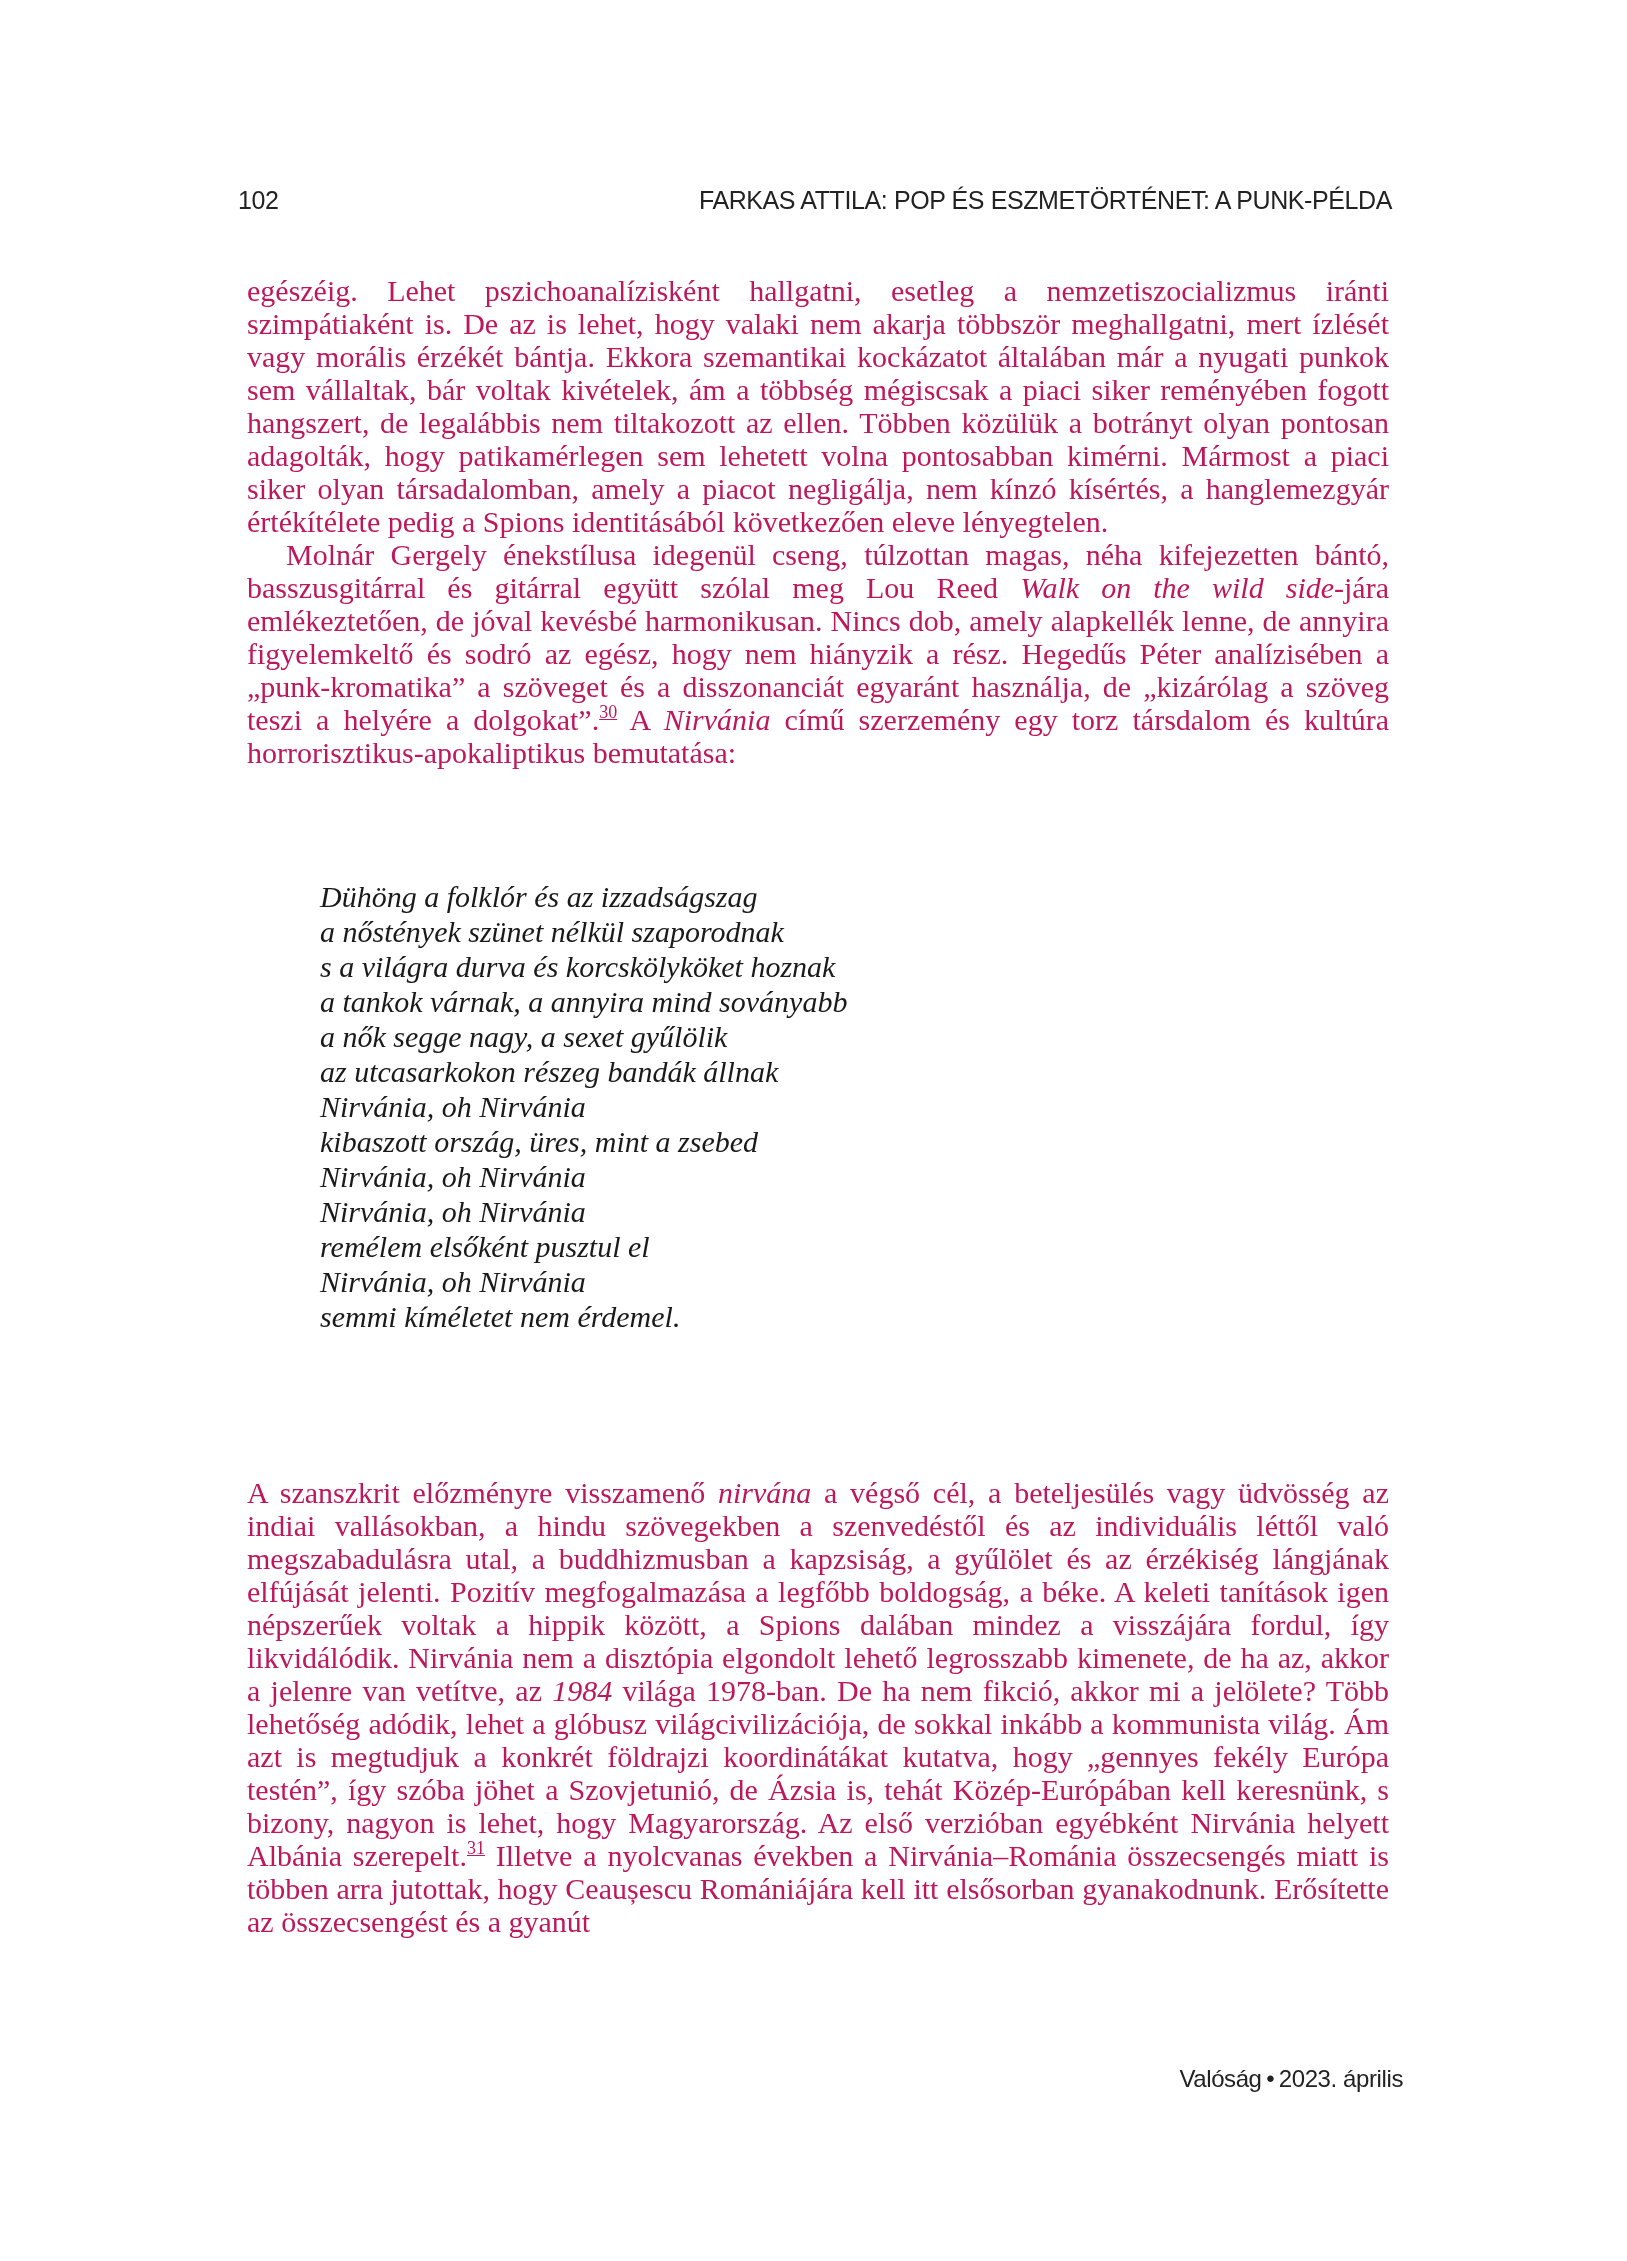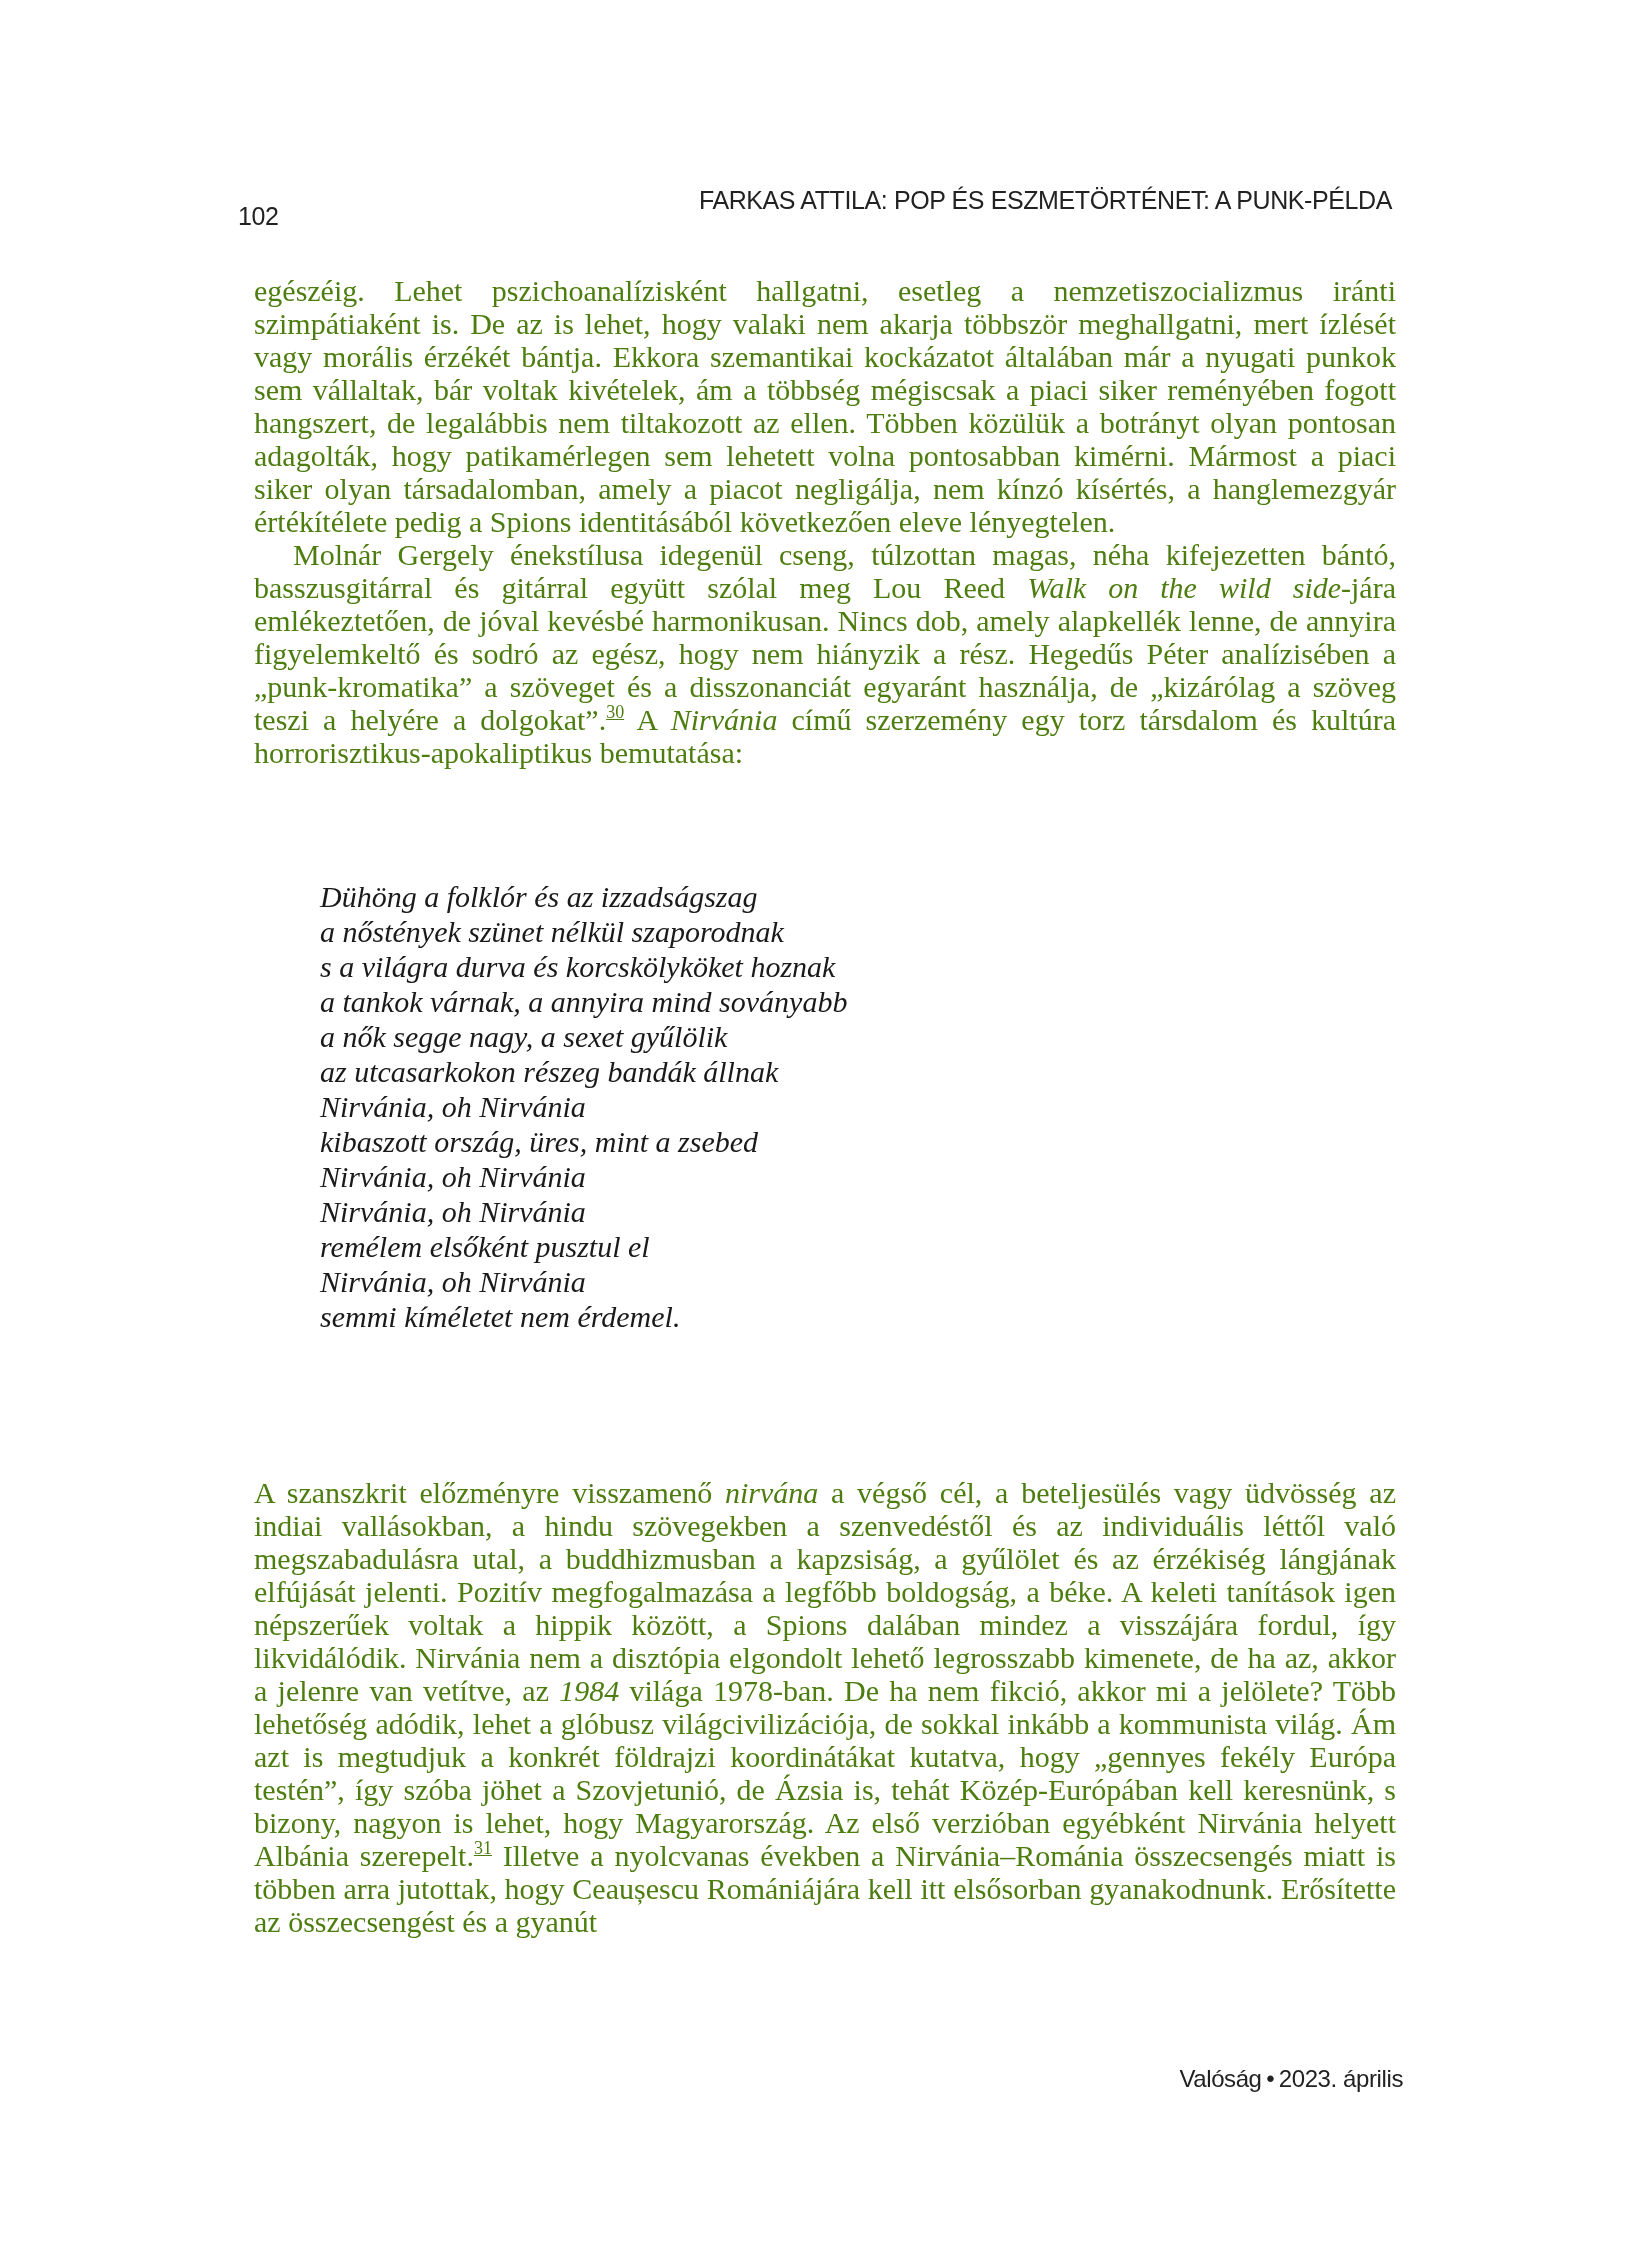--- a/index.html
+++ b/index.html
@@ -21,36 +21,36 @@
       width: 1154px;
       height: 38px;
       font-family: "Liberation Sans", sans-serif;
       font-size: 25px;
       letter-spacing: -0.4px;
       color: #222;
     }
     .page-number {
       position: absolute;
       left: 0;
-      top: 16px;
+      top: 0;
     }
     .running-title {
       position: absolute;
       right: 0;
       top: 0;
       white-space: nowrap;
     }
     .body-text {
       position: absolute;
-      left: 254px;
+      left: 247px;
       width: 1142px;
       font-family: "Liberation Serif", serif;
       font-size: 30px;
       line-height: 33px;
-      color: #4d7c0f;
+      color: #be185d;
     }
     .para {
       margin: 0;
       text-align: justify;
       text-align-last: left;
       hyphens: manual;
     }
     .para.indent {
       text-indent: 39px;
     }

